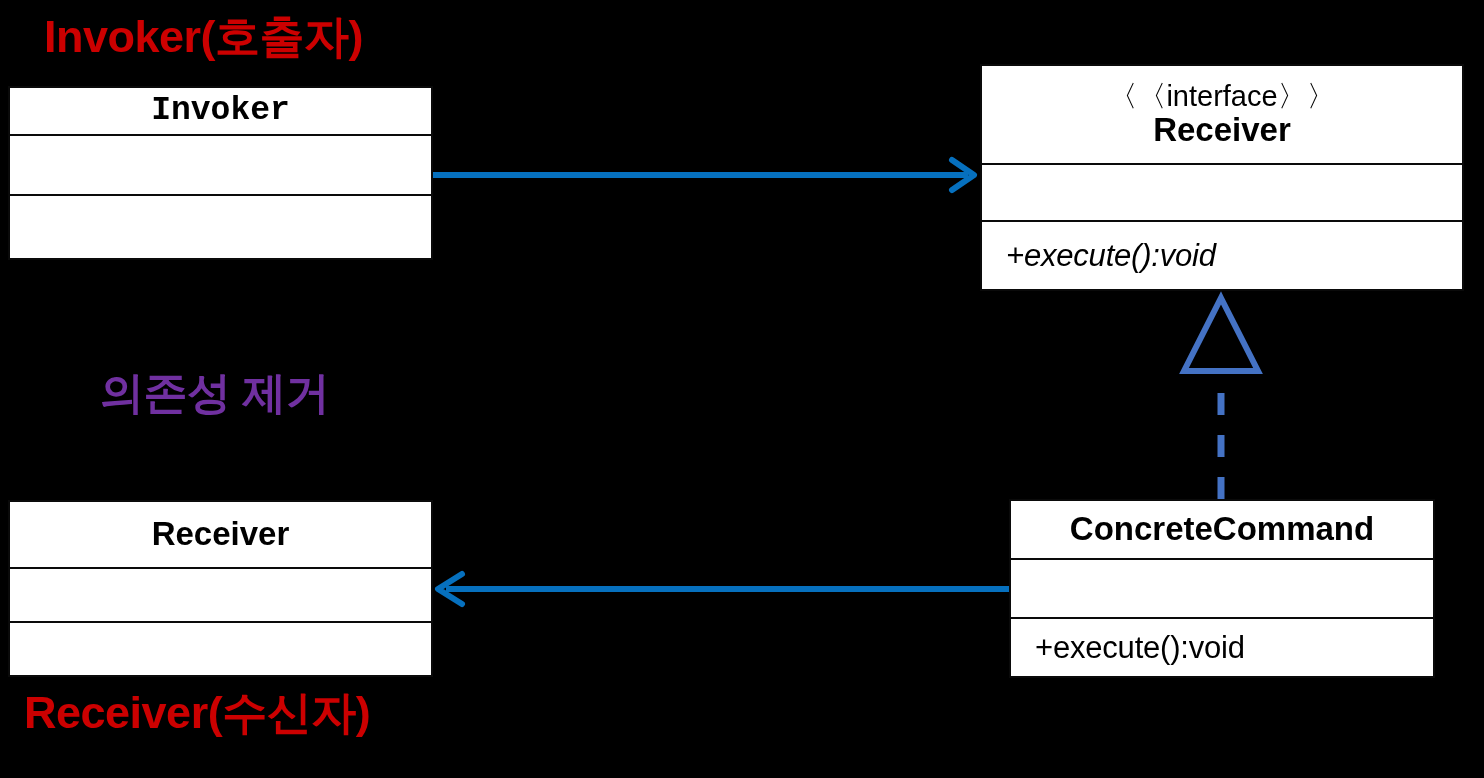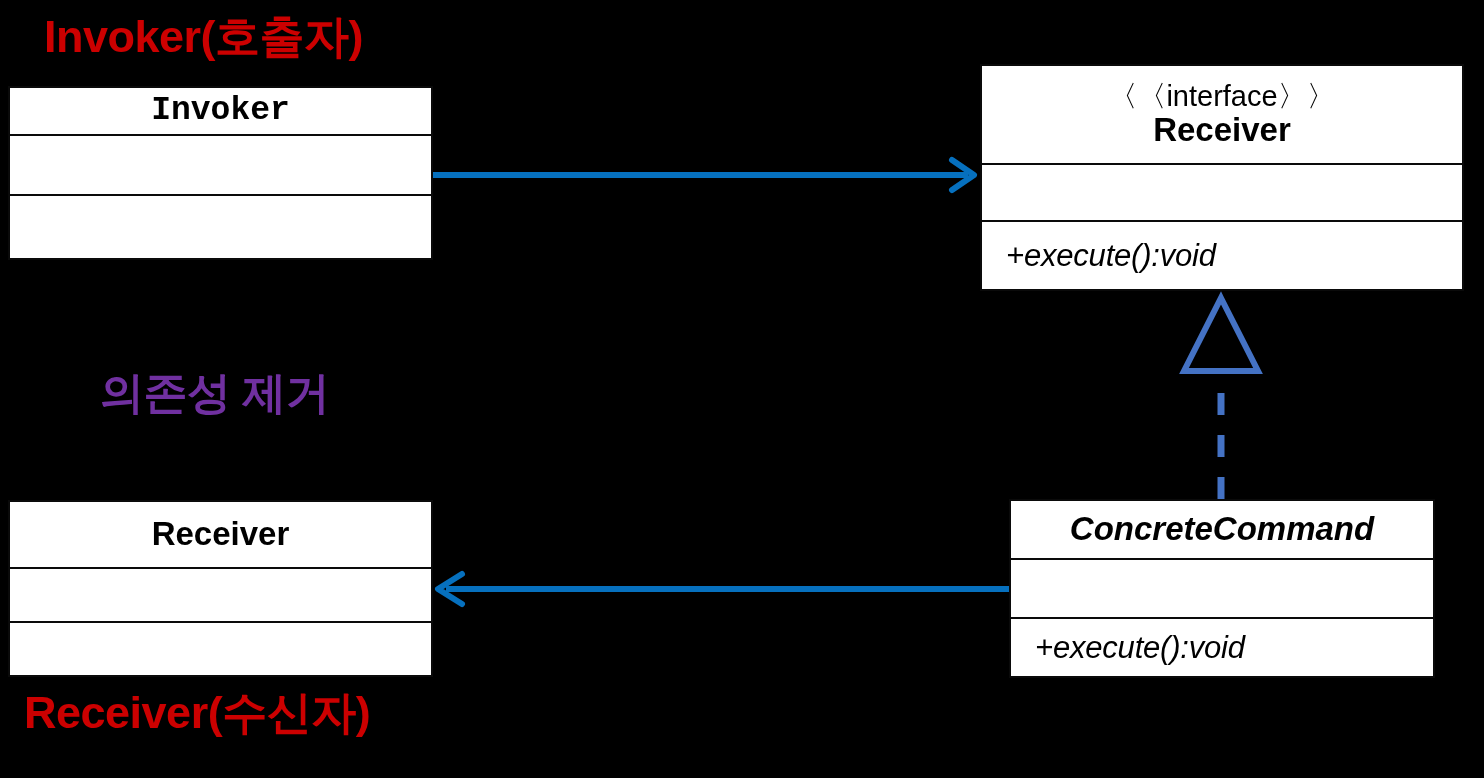--- a/index.html
+++ b/index.html
@@ -93,21 +93,21 @@
   #box-command          { left: 980px; top: 64px;  width: 484px; height: 227px; }
   #box-command .comp-title { height: 99px; }
   #box-command .comp-attrs { height: 57px; }
   #box-command .comp-ops   { height: 67px; }
 
   #box-receiver         { left: 8px;   top: 500px; width: 425px; height: 177px; }
   #box-receiver .comp-title { height: 73px; }
   #box-receiver .comp-attrs { height: 59px; }
   #box-receiver .comp-ops   { height: 57px; }
 
-  #box-concrete         { left: 1009px;top: 499px; width: 426px; height: 179px; font-style: italic; }
+  #box-concrete         { left: 1009px;top: 499px; width: 426px; height: 179px; }
   #box-concrete .comp-title { height: 59px; }
   #box-concrete .comp-attrs { height: 59px; }
   #box-concrete .comp-ops   { height: 57px; }
 
   
   #connectors {
     position: absolute;
     left: 0;
     top: 0;
     width: 1484px;

